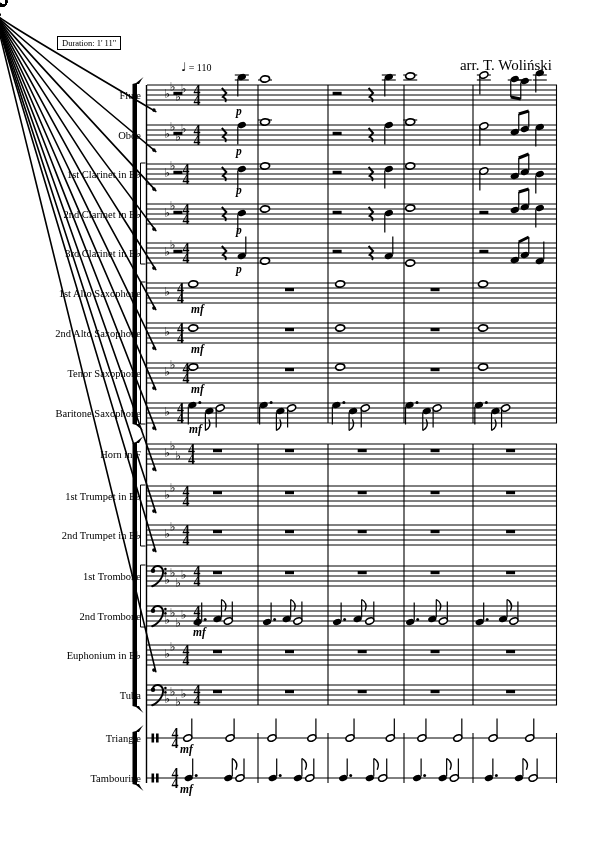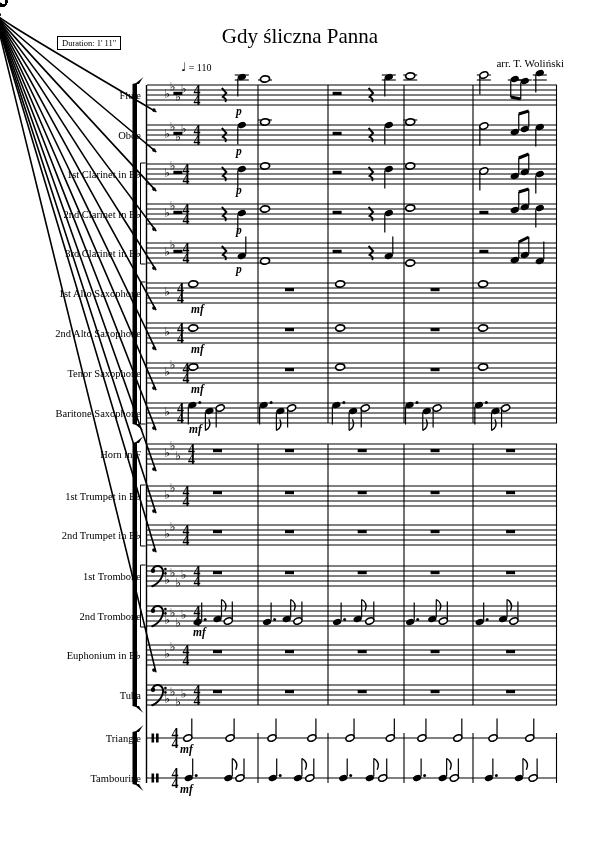--- a/index.html
+++ b/index.html
@@ -1,36 +1,35 @@
 <!DOCTYPE html>
 <html><head>
 <meta charset="utf-8">
 <style>
   html,body{margin:0;padding:0;background:#e8e8e8;}
   .page{position:relative;width:600px;height:848px;background:#ffffff;margin:0 auto;overflow:hidden;
         font-family:"Liberation Serif",serif;color:#000;}
   .duration-box{position:absolute;left:57px;top:36px;border:1px solid #000;padding:1px 4px;
         font-size:8.5px;white-space:nowrap;}
   .title{position:absolute;left:0;right:0;top:24px;text-align:center;font-size:21px;}
-  .arranger{position:absolute;right:36px;top:57px;font-size:11px;text-align:right;}
+  .arranger{position:absolute;right:48px;top:57px;font-size:15px;text-align:right;}
   .tempo{position:absolute;left:181px;top:60px;font-size:10px;white-space:nowrap;}
   .tempo .note{font-family:"DejaVu Sans",sans-serif;font-size:12px;margin-right:2px;}
   #score{position:absolute;left:0;top:0;width:600px;height:848px;}
   
   .lbl{font-family:"Liberation Serif",serif;font-size:10.5px;fill:#000;}
   .ts{font-family:"Liberation Serif",serif;font-weight:bold;font-size:14px;fill:#000;}
   .flat{font-family:"DejaVu Sans",sans-serif;font-size:12px;fill:#000;}
   .dyn{font-family:"Liberation Serif",serif;font-style:italic;font-weight:bold;font-size:11.5px;fill:#000;}
 </style>
 </head>
 <body>
 
 <div class="page">
   <div class="duration-box">Duration: 1' 11"</div>
-  <div class="title">Gdy śliczna Panna</div>
   <div class="arranger">arr. T. Woliński</div>
   <div class="tempo"><span class="note">♩</span><span>= 110</span></div>
   <div id="score"><svg width="600" height="848" viewBox="0 0 600 848">
         <g>
           <rect x="132.5" y="84" width="4.5" height="340" fill="#000000"></rect>
           <path d="M132.5,84 L139,84 Q141,80 143.5,77 L136,83 Z" fill="#000000"></path>
           <path d="M132.5,424 L139,424 Q141,428 143.5,431 L136,425 Z" fill="#000000"></path>
           <line x1="258" y1="85" x2="258" y2="423" stroke="#000000" stroke-width="1.1"></line>
           <line x1="328" y1="85" x2="328" y2="423" stroke="#000000" stroke-width="1.1"></line>
           <line x1="404" y1="85" x2="404" y2="423" stroke="#000000" stroke-width="1.1"></line>

